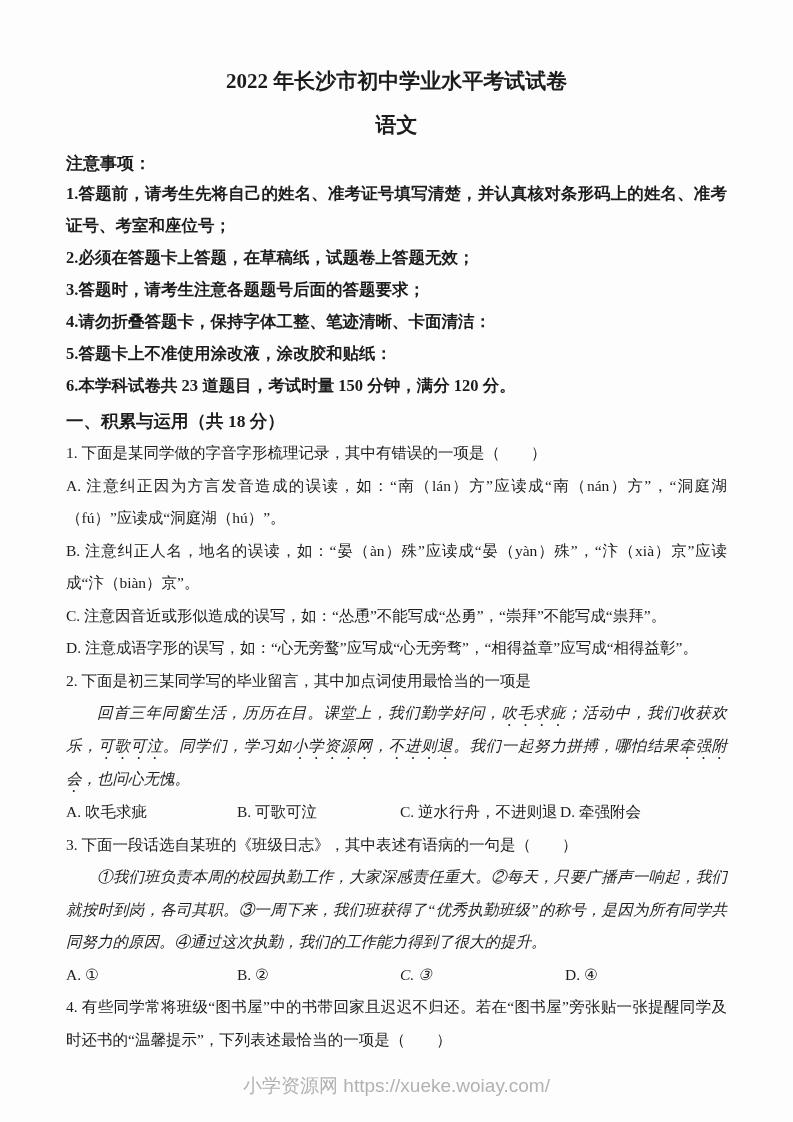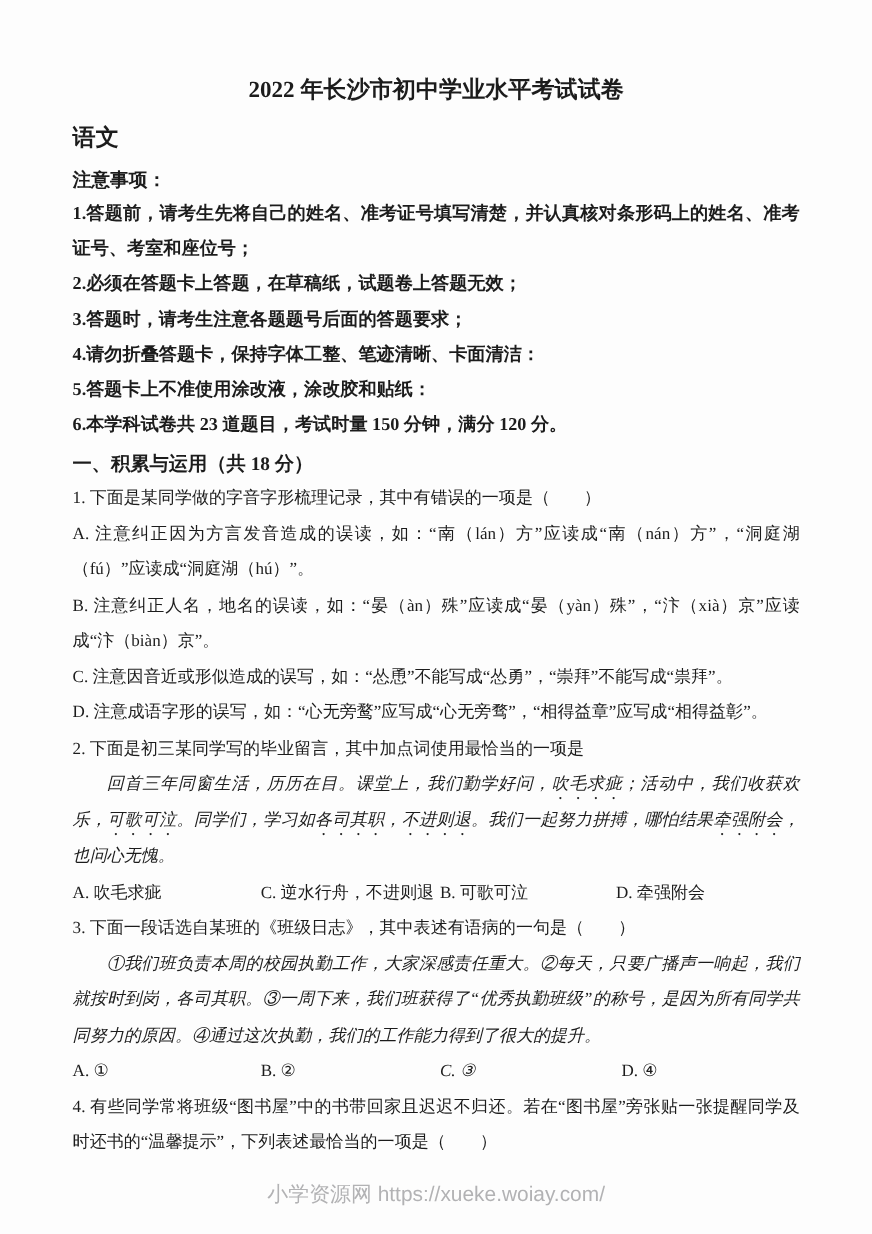--- a/index.html
+++ b/index.html
@@ -15,21 +15,21 @@
     width: 793px; height: 1122px;
     padding: 56px 66px 0 66px;
   }
   .exam-title {
     font-size: 21px; font-weight: 700;
     text-align: center; line-height: 27px;
     margin: 12px 0 17px 0;
   }
   .exam-subject {
     font-size: 21px; font-weight: 700;
-    line-height: 27px;
+    text-align: center; line-height: 27px;
     margin: 0 0 13px 0;
   }
   .notices-heading {
     font-size: 17px; font-weight: 700;
     line-height: 24px; margin: 8px 0 2px 0;
   }
   .notice-item {
     font-size: 16.5px; font-weight: 700;
     line-height: 32px; text-align: justify;
   }
@@ -94,25 +94,25 @@
     <div id="q1-options">
         <div class="option-line">A. 注意纠正因为方言发音造成的误读，如：“南（lán）方”应读成“南（nán）方”，“洞庭湖（fú）”应读成“洞庭湖（hú）”。</div>
         <div class="option-line">B. 注意纠正人名，地名的误读，如：“晏（àn）殊”应读成“晏（yàn）殊”，“汴（xià）京”应读成“汴（biàn）京”。</div>
         <div class="option-line">C. 注意因音近或形似造成的误写，如：“怂恿”不能写成“怂勇”，“崇拜”不能写成“祟拜”。</div>
         <div class="option-line">D. 注意成语字形的误写，如：“心无旁鹜”应写成“心无旁骛”，“相得益章”应写成“相得益彰”。</div>
       </div>
   </div>
 
   <div>
     <div class="qtext">2. 下面是初三某同学写的毕业留言，其中加点词使用最恰当的一项是</div>
-    <div class="passage" id="q2-passage"><span>回首三年同窗生活，历历在目。课堂上，我们勤学好问，</span><span class="em-dot">吹毛求疵</span><span>；活动中，我们收获欢乐，</span><span class="em-dot">可歌可泣</span><span>。同学们，学习如</span><span class="em-dot">各司其职，不进则退</span><span>。我们一起努力拼搏，哪怕结果</span><span class="em-dot">牵强附会</span><span>，也问心无愧。</span></div>
+    <div class="passage" id="q2-passage"><span>回首三年同窗生活，历历在目。课堂上，我们勤学好问，</span><span class="em-dot">吹毛求疵</span><span>；活动中，我们收获欢乐，</span><span class="em-dot">可歌可泣</span><span>。同学们，学习如</span><span class="em-dot">小学资源网，不进则退</span><span>。我们一起努力拼搏，哪怕结果</span><span class="em-dot">牵强附会</span><span>，也问心无愧。</span></div>
     <div class="opt-row row-q2" id="q2-options">
         <span class="">A. 吹毛求疵</span>
+        <span class="">B. 可歌可泣</span>
         <span class="">C. 逆水行舟，不进则退</span>
-        <span class="">B. 可歌可泣</span>
         <span class="">D. 牵强附会</span>
       </div>
   </div>
 
   <div>
     <div class="qtext">3. 下面一段话选自某班的《班级日志》，其中表述有语病的一句是（　　）</div>
     <div class="passage">①我们班负责本周的校园执勤工作，大家深感责任重大。②每天，只要广播声一响起，我们就按时到岗，各司其职。③一周下来，我们班获得了“优秀执勤班级”的称号，是因为所有同学共同努力的原因。④通过这次执勤，我们的工作能力得到了很大的提升。</div>
     <div class="opt-row row-q3" id="q3-options">
         <span class="">A. ①</span>
         <span class="">B. ②</span>

